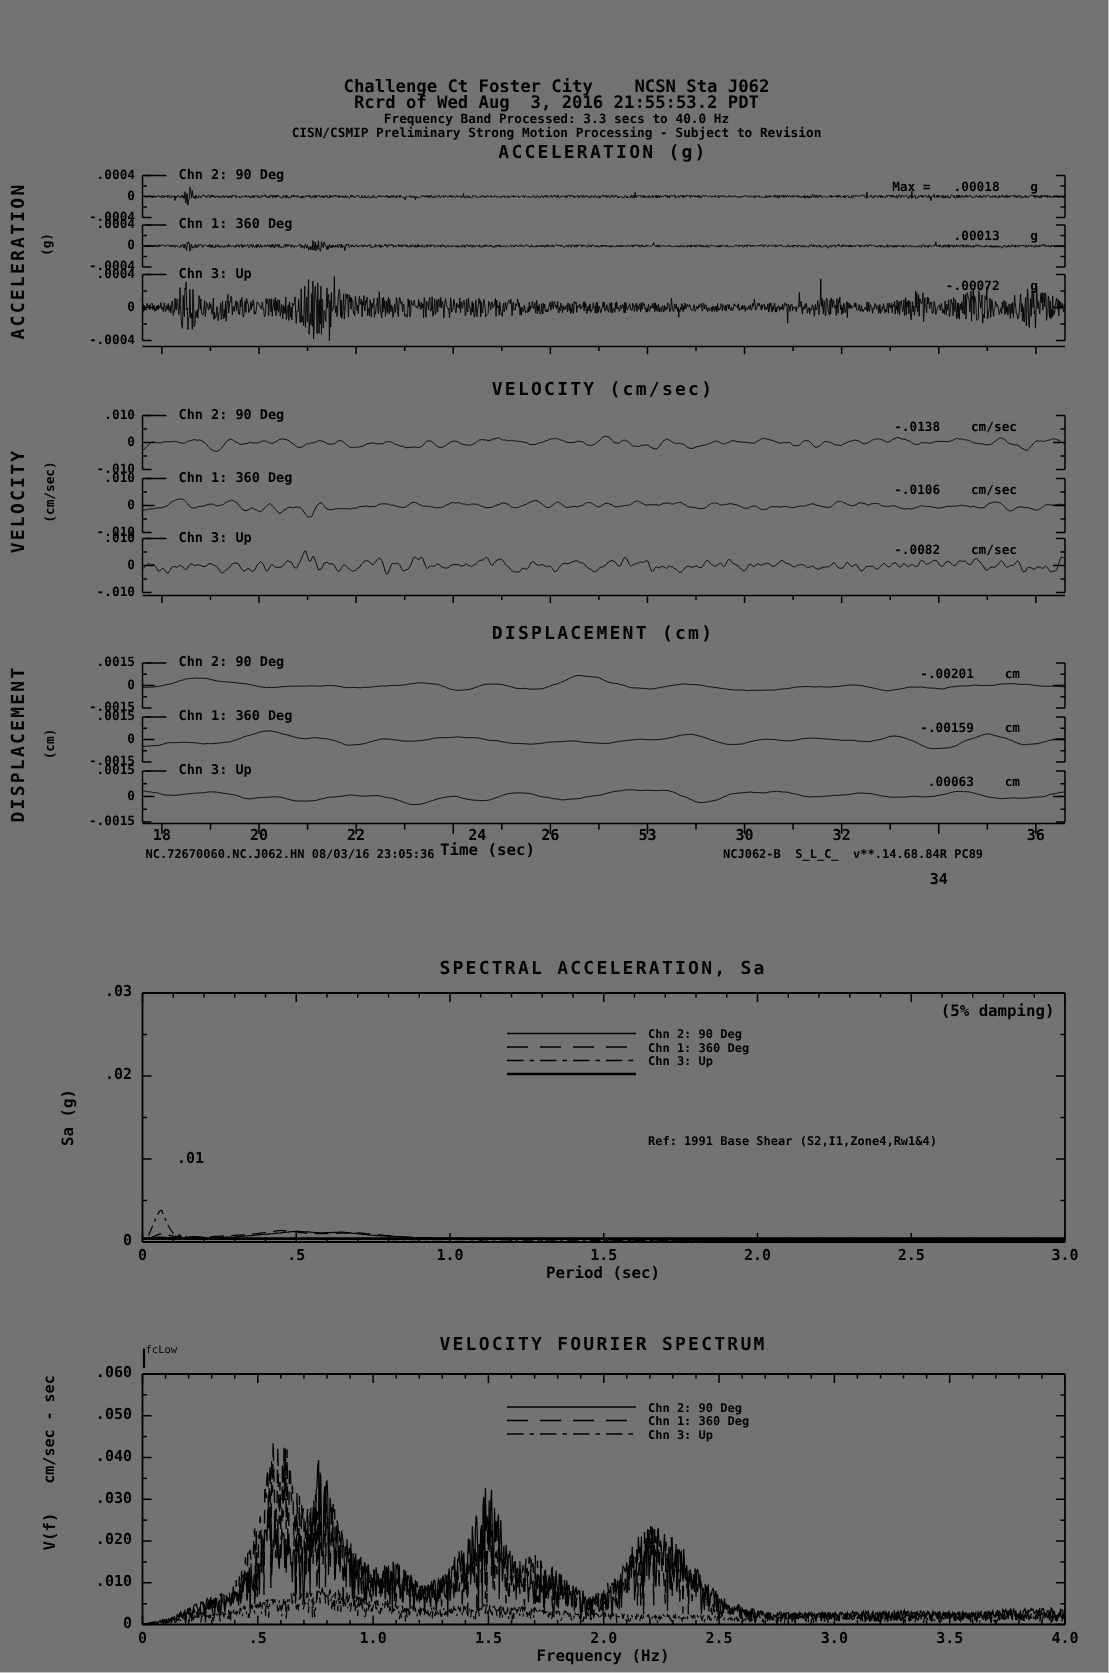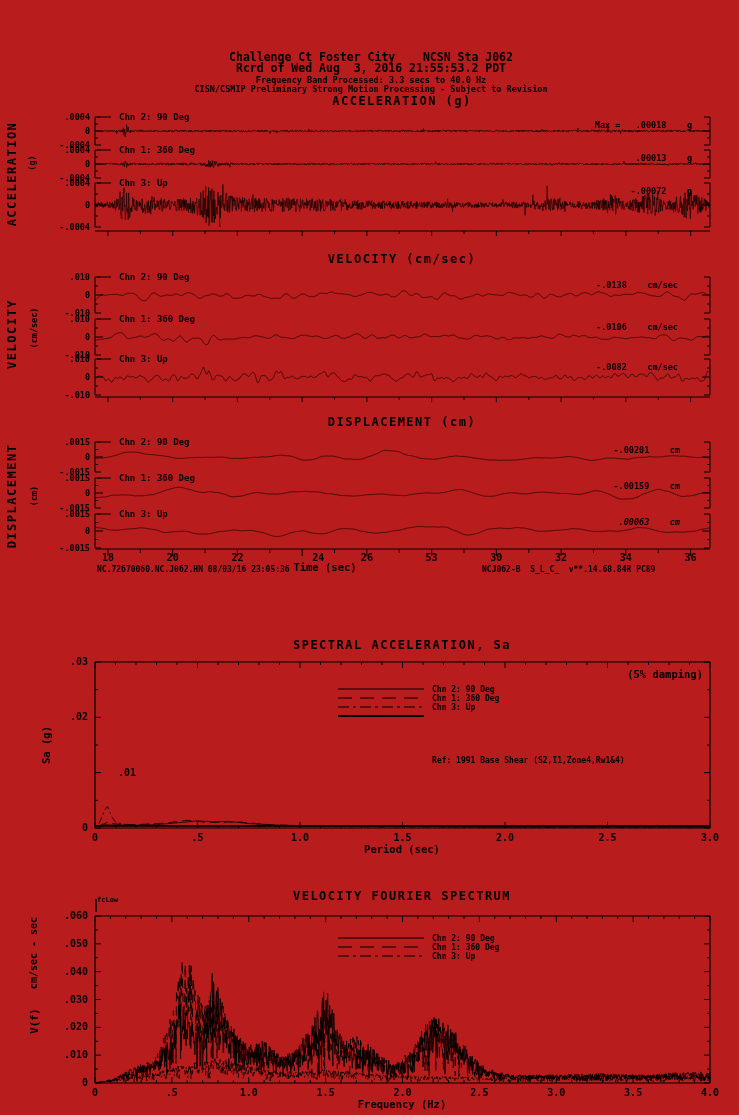--- a/index.html
+++ b/index.html
@@ -1,31 +1,31 @@
 <!DOCTYPE html>
 <html><head>
 <meta charset="utf-8">
 <style>
   html,body{margin:0;padding:0;background:#fff}
-  .page{position:relative;width:739px;height:1115px;background:#b91c1c;color:#000;
+  .page{position:relative;width:739px;height:1115px;background:#737373;color:#000;
         font-family:"DejaVu Sans Mono","Liberation Mono",monospace;overflow:hidden}
   .abs{position:absolute;white-space:pre;line-height:1}
   .lbl{position:absolute;white-space:pre;line-height:1;font-weight:700}
   .c{transform:translateX(-50%)}
   .r{transform:translateX(-100%)}
   .vlabel{position:absolute;white-space:pre;line-height:1;font-weight:700;
           transform:translate(-50%,-50%) rotate(-90deg)}
   .f12{font-size:11.5px;font-weight:700}
   .ftitle{font-size:12px;font-weight:700;letter-spacing:1.5px}
   .f10{font-size:10.5px;font-weight:700}
   .f9{font-size:10px;font-weight:700}
   .f85{font-size:9px;font-weight:700}
   .f8{font-size:8.5px;font-weight:700}
   .f7{font-size:8px;font-weight:700}
-  .f6{font-size:7px;font-weight:700}
+  .f6{font-size:7px;font-weight:400}
   svg.canvas{position:absolute;left:0;top:0}
 </style>
 </head>
 <body>
 
 <div class="page" id="page">
 
   <svg class="canvas" id="plot-svg" width="739" height="1115">
       <line x1="95" y1="117" x2="95" y2="145" stroke="#000" stroke-width="1"></line>
       <line x1="95" y1="117" x2="101" y2="117" stroke="#000" stroke-width="1"></line>
@@ -489,30 +489,30 @@
     <div class="lbl f8" style="left: 680px; top: 446px; transform: translateX(-100%);">-.00201    cm</div>
     <div class="lbl f8" style="left: 90px; top: 474px; transform: translateX(-100%);">.0015</div>
     <div class="lbl f8" style="left: 90px; top: 489px; transform: translateX(-100%);">0</div>
     <div class="lbl f8" style="left: 90px; top: 504px; transform: translateX(-100%);">-.0015</div>
     <div class="lbl f85" style="left: 119px; top: 474px;">Chn 1: 360 Deg</div>
     <div class="lbl f8" style="left: 680px; top: 482px; transform: translateX(-100%);">-.00159    cm</div>
     <div class="lbl f8" style="left: 90px; top: 510px; transform: translateX(-100%);">.0015</div>
     <div class="lbl f8" style="left: 90px; top: 527px; transform: translateX(-100%);">0</div>
     <div class="lbl f8" style="left: 90px; top: 544px; transform: translateX(-100%);">-.0015</div>
     <div class="lbl f85" style="left: 119px; top: 510px;">Chn 3: Up</div>
-    <div class="lbl f8" style="left: 680px; top: 518px; transform: translateX(-100%); font-style: italic;">.00063    cm</div>
+    <div class="lbl f8" style="left: 680px; top: 518px; transform: translateX(-100%);">.00063    cm</div>
     <div class="lbl f9" style="left: 107.947px; top: 553px; transform: translateX(-50%);">18</div>
     <div class="lbl f9" style="left: 172.684px; top: 553px; transform: translateX(-50%);">20</div>
     <div class="lbl f9" style="left: 237.421px; top: 553px; transform: translateX(-50%);">22</div>
     <div class="lbl f9" style="left: 302.158px; top: 553px; transform: translateX(-50%); margin-left: 16px;">24</div>
     <div class="lbl f9" style="left: 366.895px; top: 553px; transform: translateX(-50%);">26</div>
     <div class="lbl f9" style="left: 431.632px; top: 553px; transform: translateX(-50%);">53</div>
     <div class="lbl f9" style="left: 496.368px; top: 553px; transform: translateX(-50%);">30</div>
     <div class="lbl f9" style="left: 561.105px; top: 553px; transform: translateX(-50%);">32</div>
-    <div class="lbl f9" style="left: 625.842px; top: 553px; transform: translateX(-50%);">34</div>
+    <div class="lbl f9" style="left: 625.842px; top: 582px; transform: translateX(-50%);">34</div>
     <div class="lbl f9" style="left: 690.579px; top: 553px; transform: translateX(-50%);">36</div>
     <div class="lbl f9" style="left: 95px; top: 833px; transform: translateX(-50%);">0</div>
     <div class="lbl f9" style="left: 197.5px; top: 833px; transform: translateX(-50%);">.5</div>
     <div class="lbl f9" style="left: 300px; top: 833px; transform: translateX(-50%);">1.0</div>
     <div class="lbl f9" style="left: 402.5px; top: 833px; transform: translateX(-50%);">1.5</div>
     <div class="lbl f9" style="left: 505px; top: 833px; transform: translateX(-50%);">2.0</div>
     <div class="lbl f9" style="left: 607.5px; top: 833px; transform: translateX(-50%);">2.5</div>
     <div class="lbl f9" style="left: 710px; top: 833px; transform: translateX(-50%);">3.0</div>
     <div class="lbl f9" style="left: 88px; top: 657px; transform: translateX(-100%);">.03</div>
     <div class="lbl f9" style="left: 88px; top: 712.333px; transform: translateX(-100%);">.02</div>

